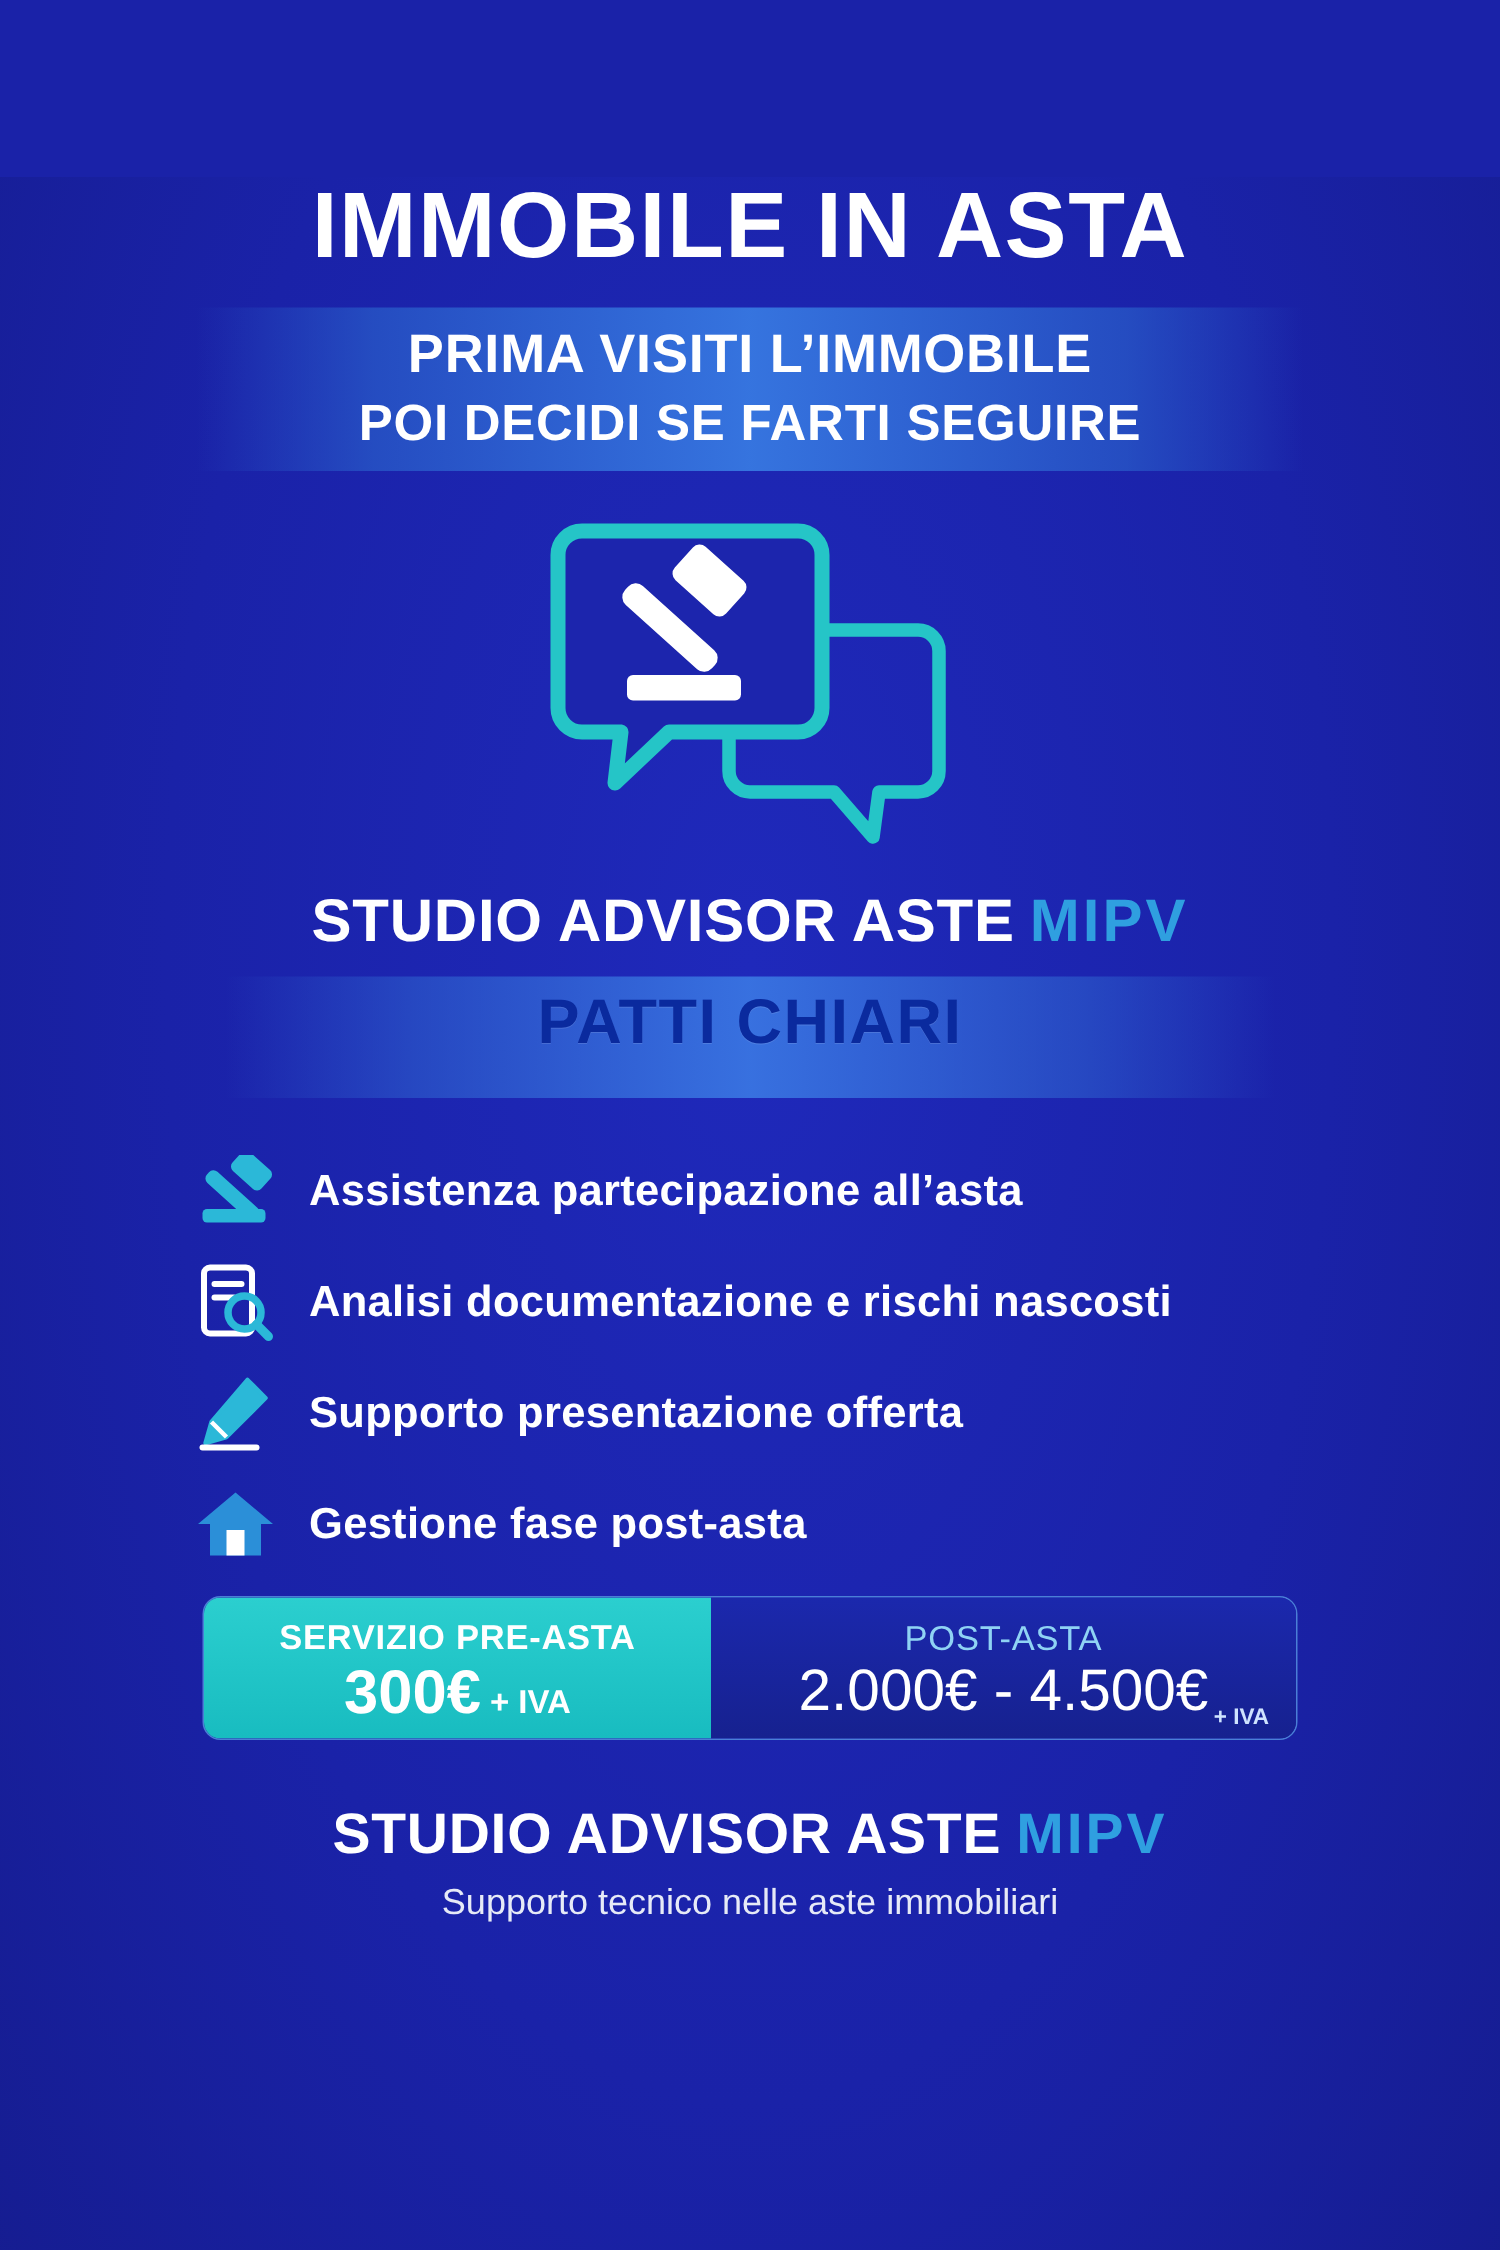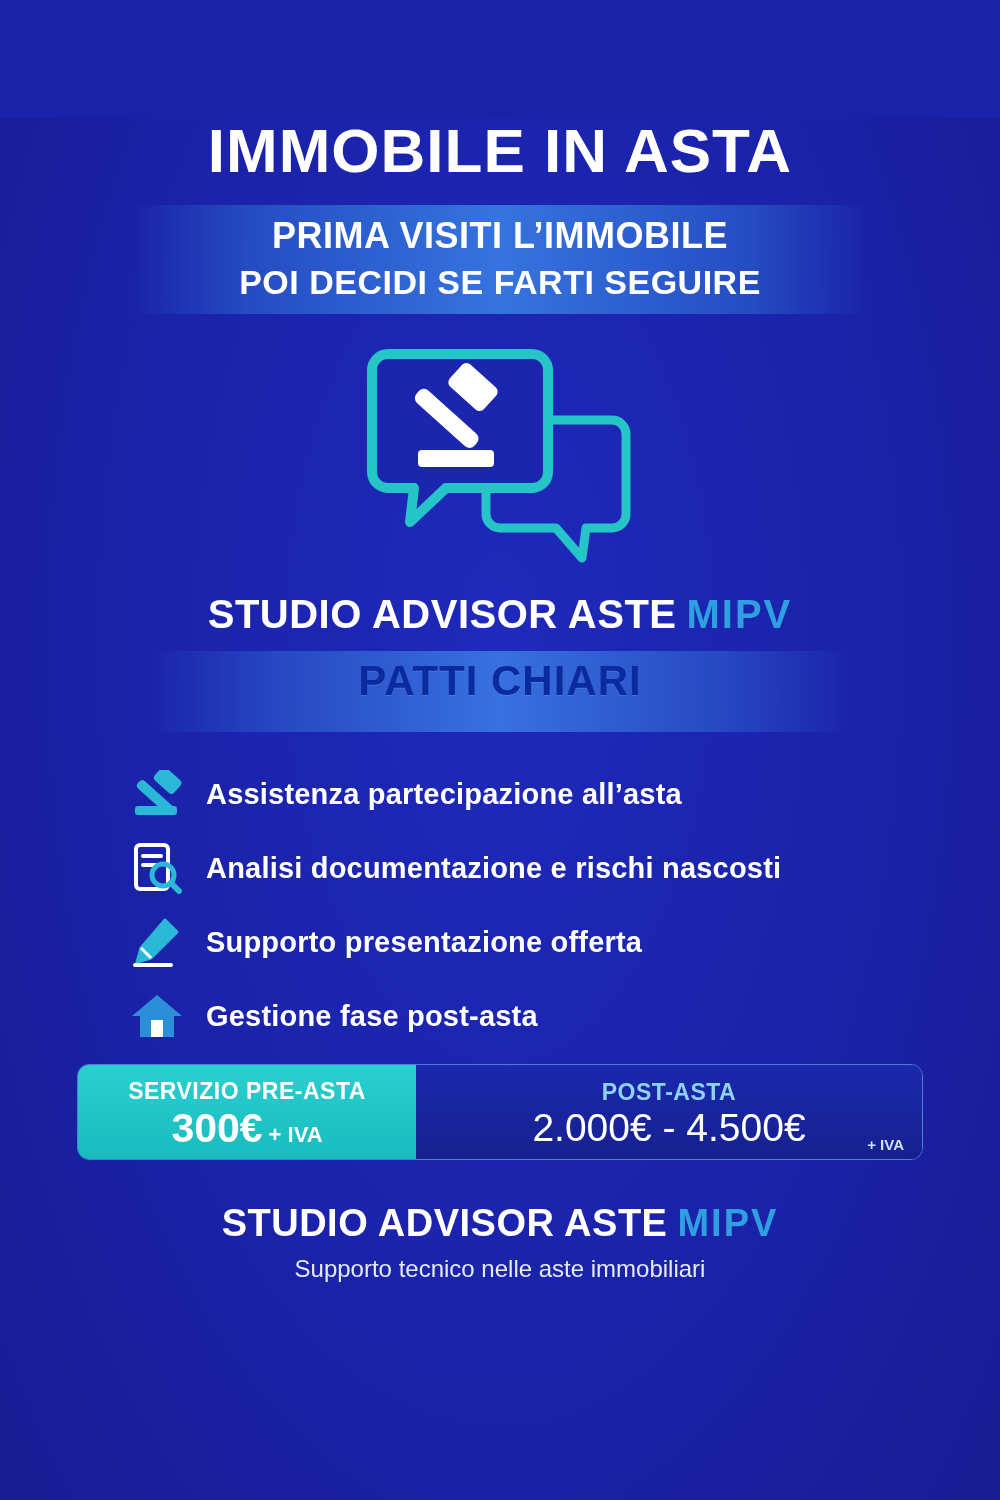--- a/index.html
+++ b/index.html
@@ -118,21 +118,21 @@
   }
   .feature .ftext {
     font-size: 29px;
     font-weight: 700;
     color: #ffffff;
     letter-spacing: 0.2px;
   }
 
   
   .price-box {
-    width: 846px;
+    width: 730px;
     margin: 18px auto 0 auto;
     height: 96px;
     display: flex;
     border-radius: 12px;
     overflow: hidden;
     border: 1px solid #4a7fd6;
   }
   .price-pre {
     width: 338px;
     background: #27c6c6;
@@ -167,21 +167,21 @@
     background: linear-gradient(180deg,#1b28ad 0%, #16218f 100%);
     display: flex;
     flex-direction: column;
     align-items: center;
     justify-content: center;
     position: relative;
     padding-top: 4px;
   }
   .price-post .label {
     font-size: 23px;
-    font-weight: 700;
+    font-weight: 400;
     color: #8fd3f4;
     letter-spacing: 0.5px;
   }
   .price-post .amount {
     font-size: 39px;
     font-weight: 400;
     color: #ffffff;
     line-height: 1.05;
     margin-top: 2px;
   }

